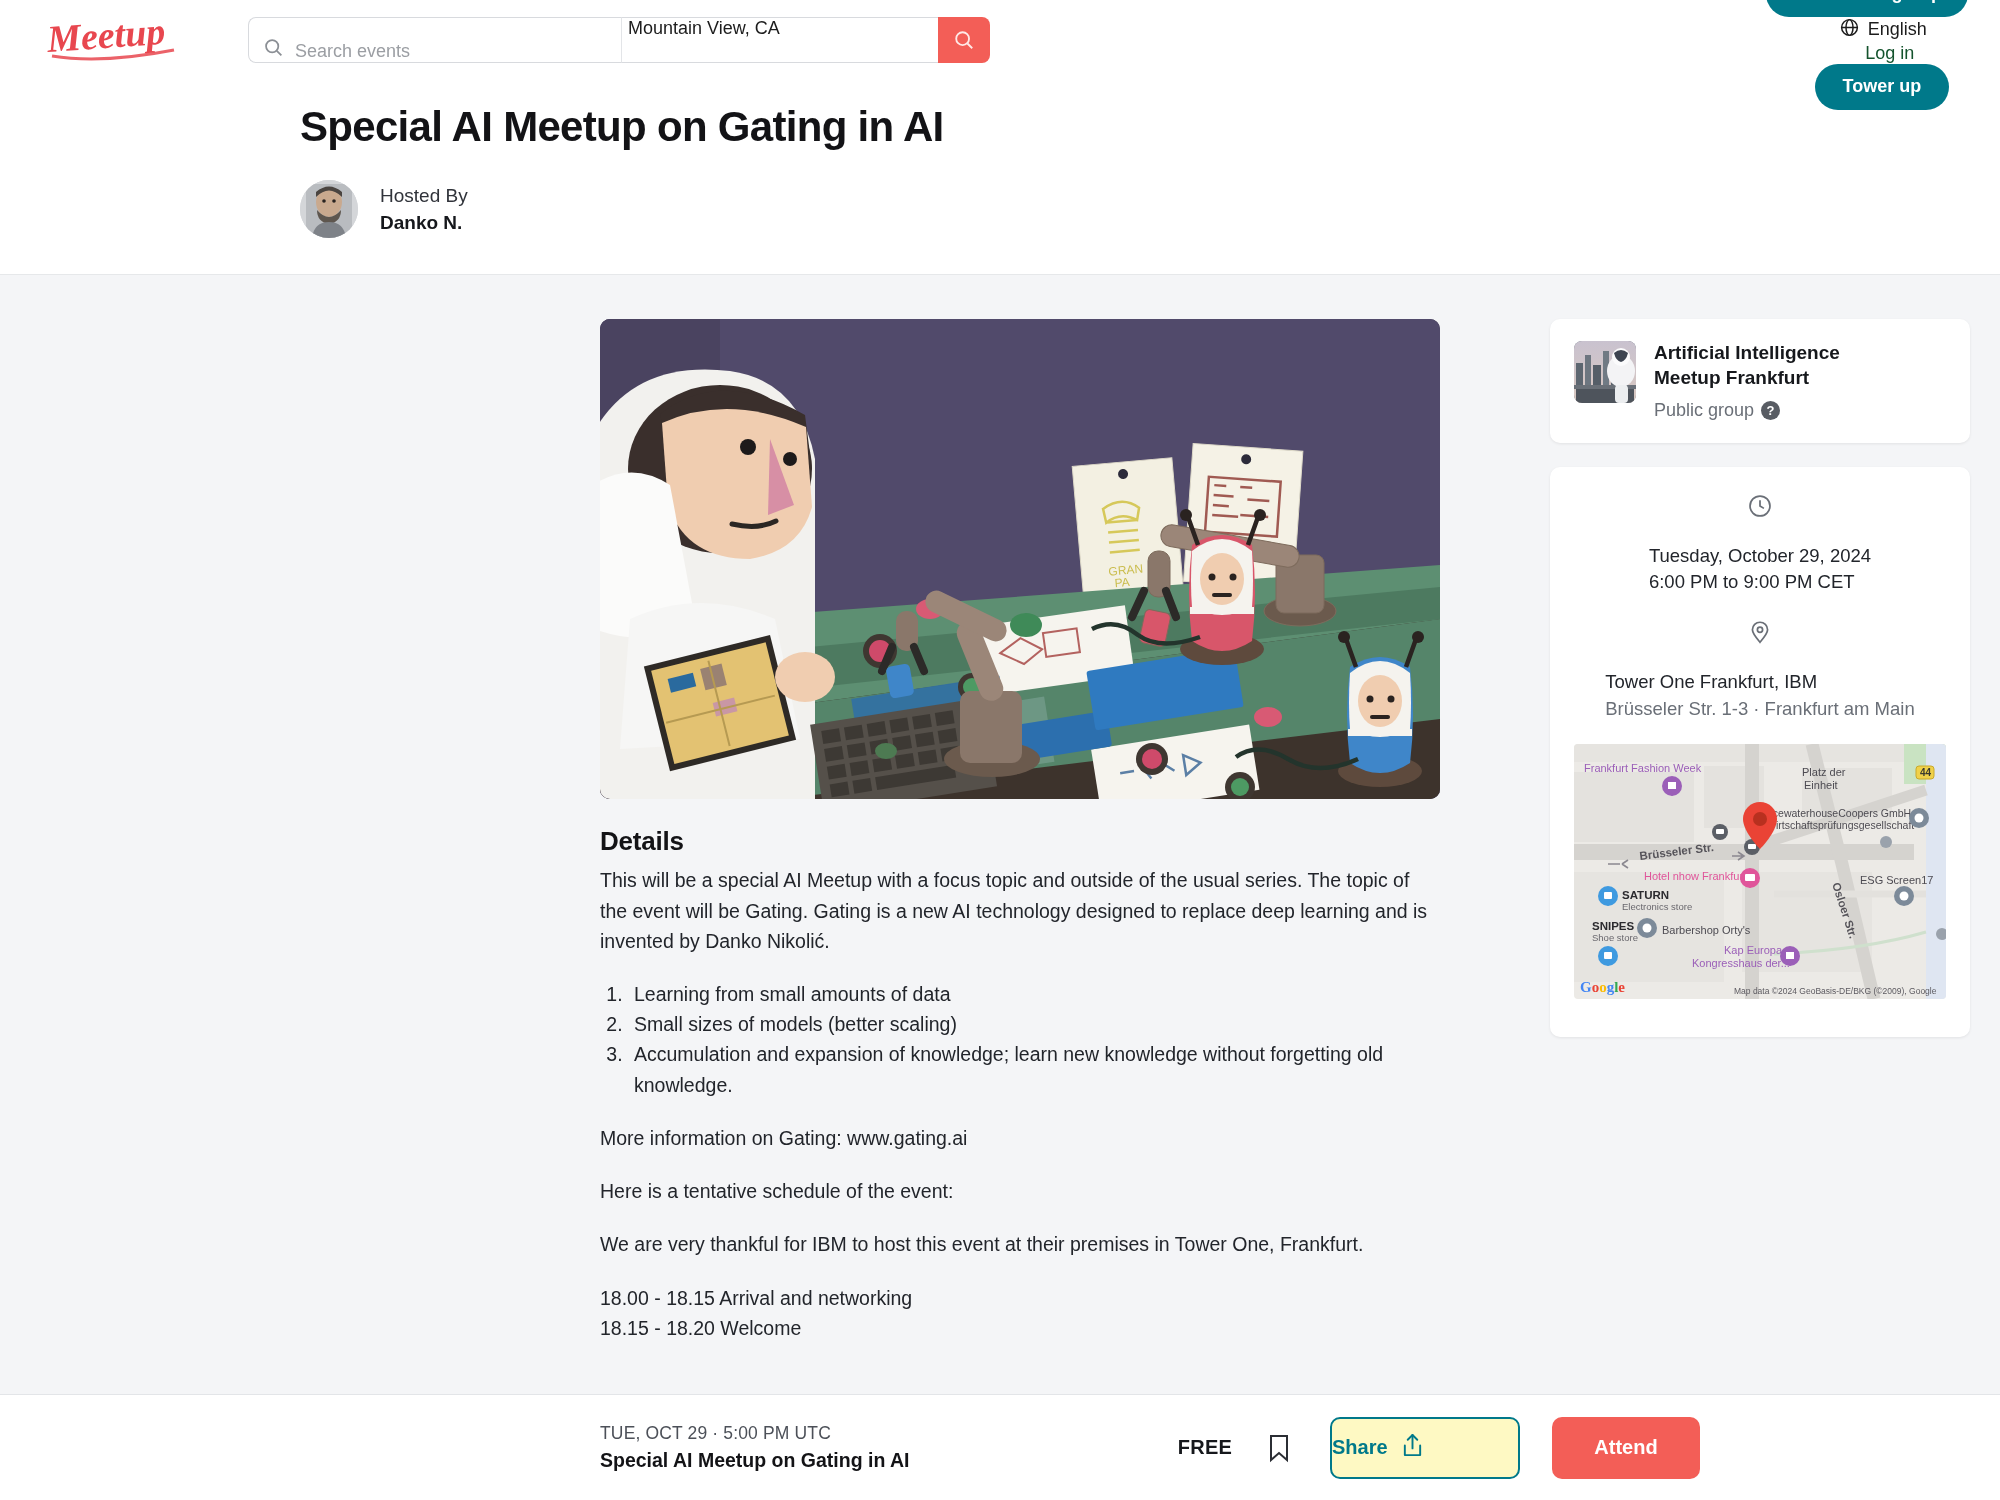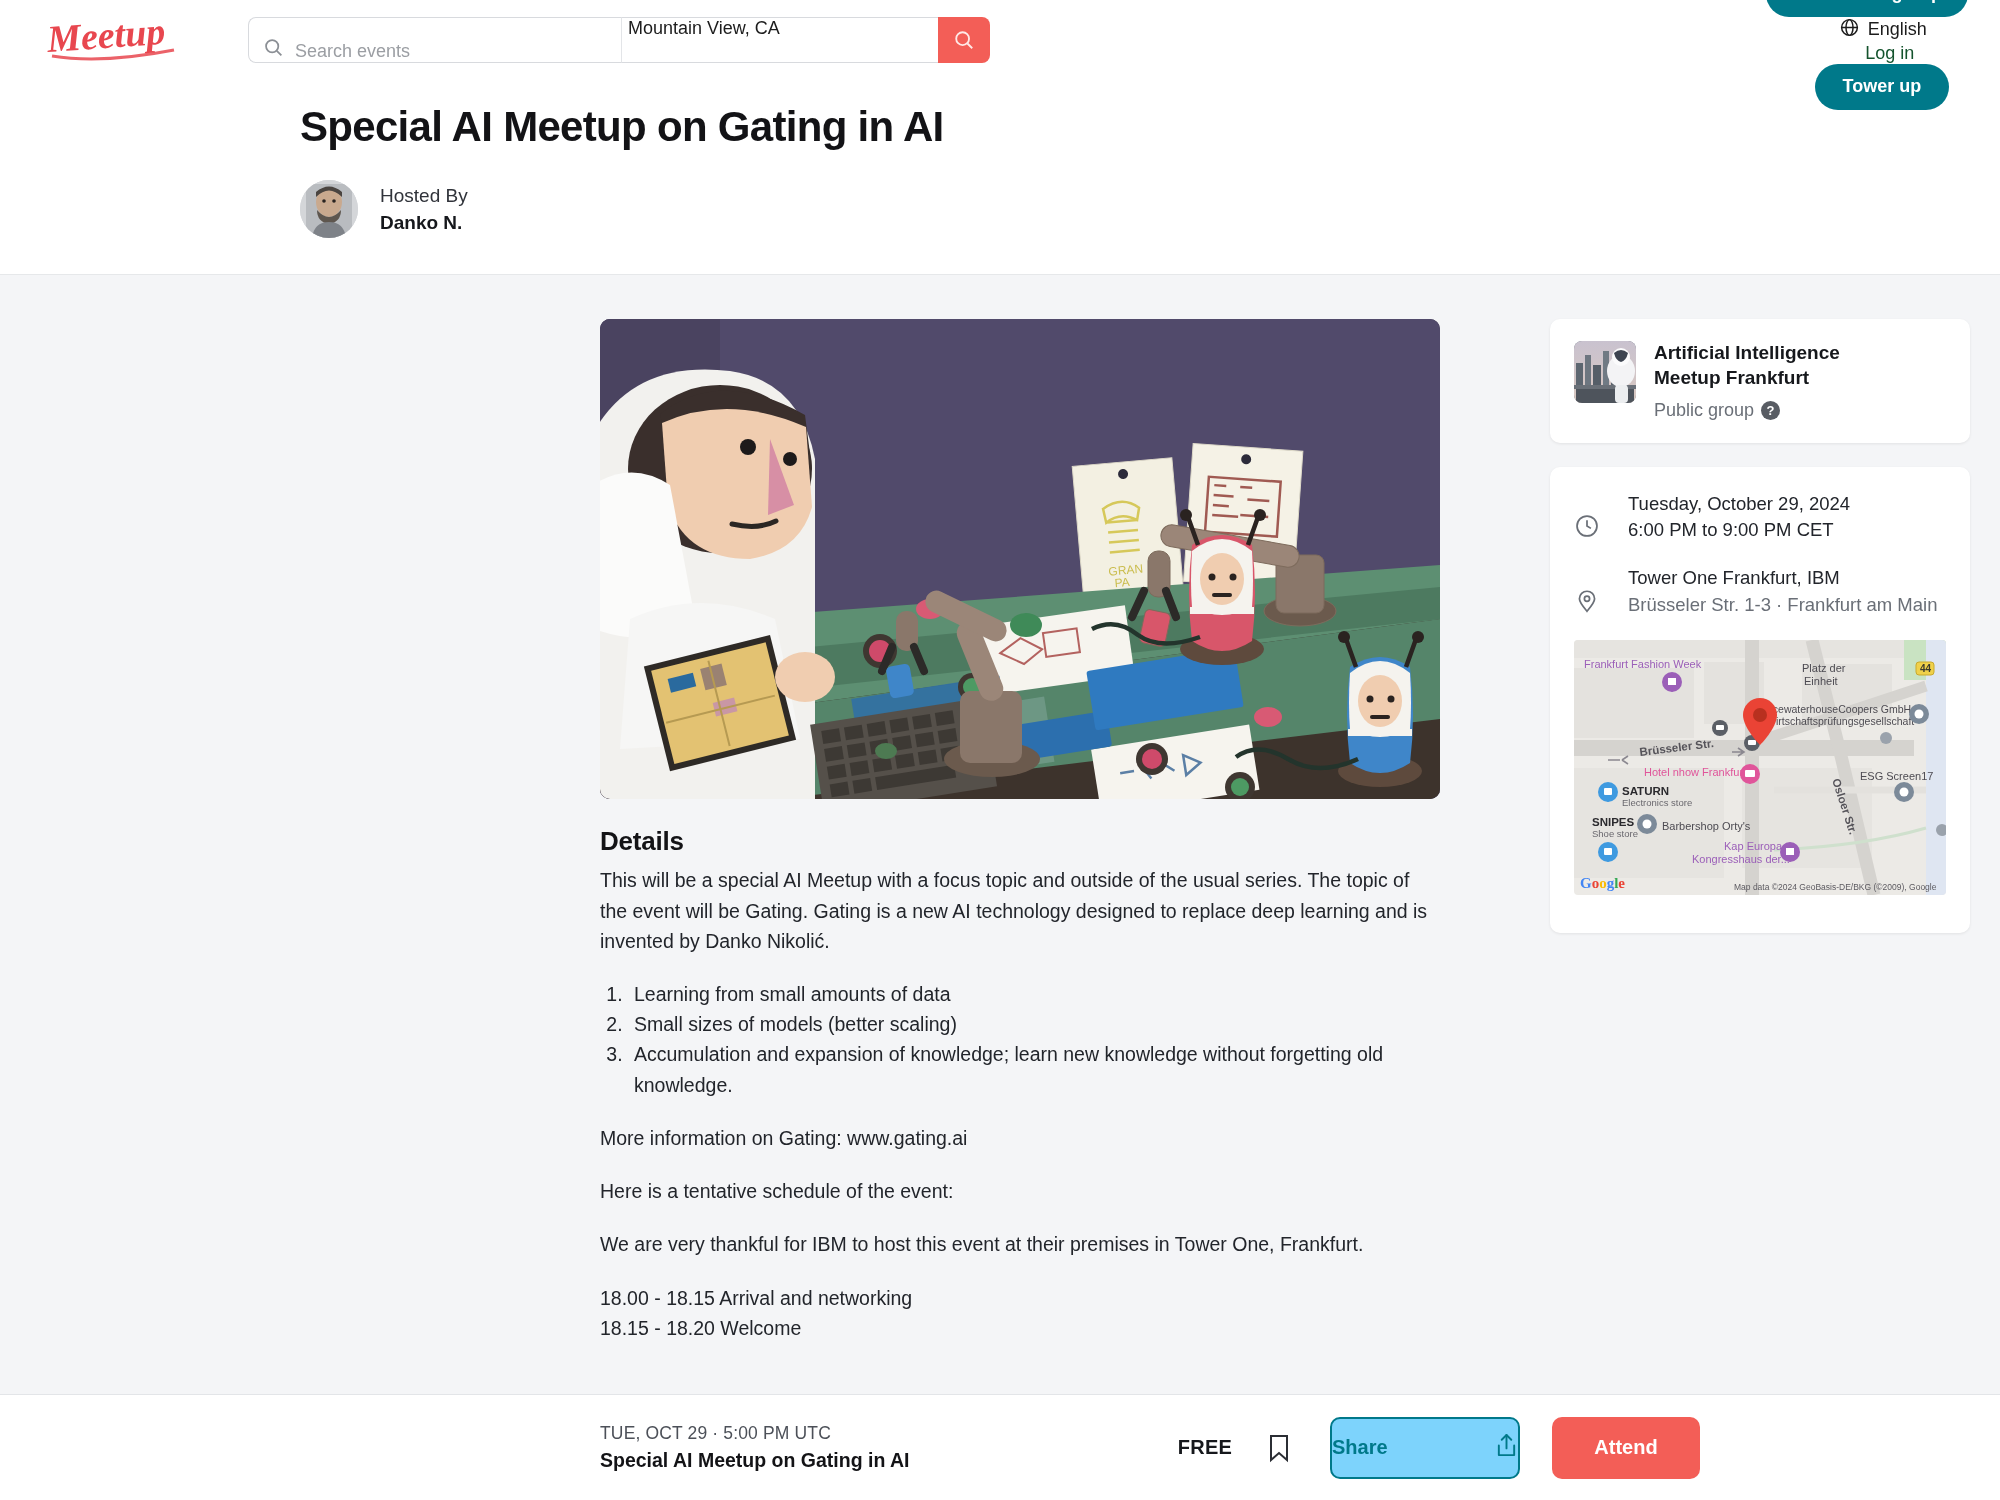--- a/index.html
+++ b/index.html
@@ -228,21 +228,21 @@
   }
   .q-icon {
     width: 19px; height: 19px; border-radius: 50%;
     background: #585c63; color: #fff;
     font-size: 13px; font-weight: bold;
     display: flex; align-items: center; justify-content: center;
     cursor: pointer;
   }
 
   .info-card { padding: 24px 24px 0 24px; }
-  .inforow { display: flex; gap: 28px; align-items: flex-end; margin-bottom: 22px; }
+  .inforow { display: flex; gap: 20px; align-items: center; margin-bottom: 22px; flex-direction: column; }
   .inforow .ic { flex: 0 0 auto; margin-top: 2px; }
   .info-main { font-size: 18.5px; color: #22252b; line-height: 1.42; }
   .info-sub { font-size: 18.5px; color: #6a6f77; line-height: 1.42; }
   .map {
     width: 372px; height: 255px;
     border-radius: 4px;
     overflow: hidden;
     position: relative;
     margin-bottom: 0;
   }
@@ -274,25 +274,25 @@
     width: 34px; height: 38px;
     display: flex; align-items: center; justify-content: center;
     cursor: pointer; background: none; border: none;
   }
   .btn-share {
     margin-left: 34px;
     height: 62px;
     min-width: 190px;
     border: 2px solid #00798a;
     border-radius: 10px;
-    background: #7dd3fc;
+    background: #fef9c3;
     color: #00798a;
     font-size: 20px; font-weight: bold;
     font-family: "Liberation Sans", sans-serif;
-    display: flex; align-items: center; justify-content: space-between;
+    display: flex; align-items: center; justify-content: flex-start;
     gap: 13px;
     cursor: pointer;
   }
   .btn-attend {
     margin-left: 32px;
     height: 62px;
     min-width: 148px;
     border: none;
     border-radius: 10px;
     background: #f35e57;

